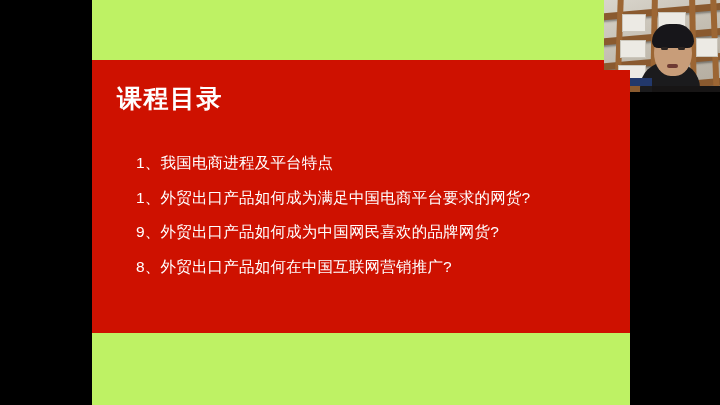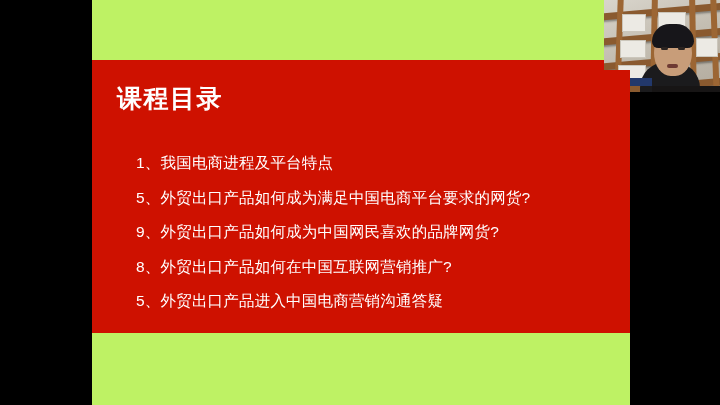--- a/index.html
+++ b/index.html
@@ -217,24 +217,23 @@
 <div id="screen">
 
   <div id="slide-stage">
 
     <div id="red-panel">
 
       <div id="slide-title">课程目录</div>
 
       <ul id="toc-list">
         <li>1、我国电商进程及平台特点</li>
-        <li>5、外贸出口产品如何成为满足中国电商平台要求的网货?</li>
+        <li>1、外贸出口产品如何成为满足中国电商平台要求的网货?</li>
         <li>9、外贸出口产品如何成为中国网民喜欢的品牌网货?</li>
         <li>8、外贸出口产品如何在中国互联网营销推广?</li>
-        <li>5、外贸出口产品进入中国电商营销沟通答疑</li>
       </ul>
 
     </div>
   </div>
 
   <div class="pillar" id="pillar-left"></div>
   <div class="pillar" id="pillar-right"></div>
 
   <div id="webcam">
     <div id="webcam-scene">

